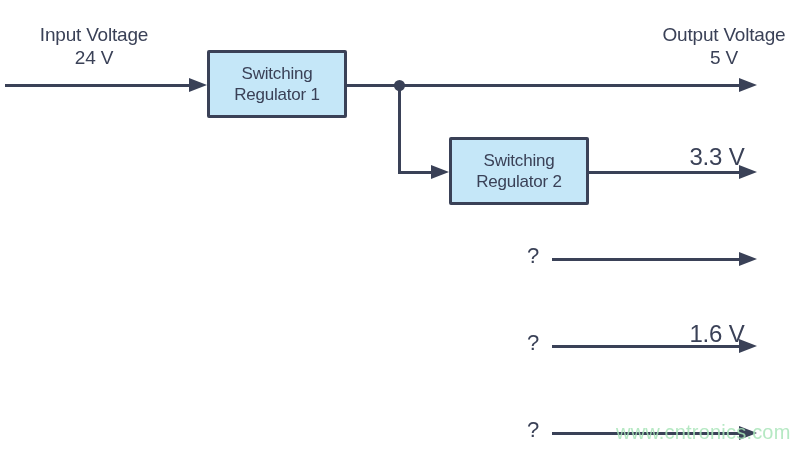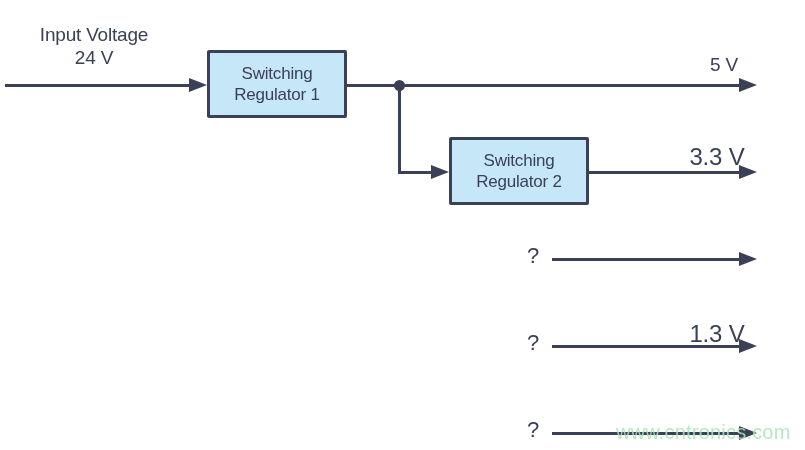--- a/index.html
+++ b/index.html
@@ -27,21 +27,21 @@
   .in-value{left:14px;top:47px;width:160px;}
   .in-line{left:5px;top:84px;width:184px;}
   .in-head{left:189px;top:78px;}
   .box1{left:207px;top:50px;}
 
   
   .out-line{left:347px;top:84px;width:392px;}
   .out-head{left:739px;top:78px;}
   .junction{left:394px;top:80px;}
   .out-title{left:648px;top:24px;width:152px;}
-  .out-value{left:648px;top:54px;width:152px;text-align:center;}
+  .out-value{left:648px;top:47px;width:152px;text-align:center;}
 
   
   .branch-v{left:398px;top:84px;height:89px;}
   .branch-h{left:398px;top:171px;width:33px;}
   .branch-head{left:431px;top:165px;}
   .box2{left:449px;top:137px;}
   .r2-line{left:589px;top:171px;width:150px;}
   .r2-head{left:739px;top:165px;}
   .v33{left:662px;top:143px;width:110px;}
 
@@ -74,20 +74,21 @@
   <div class="head in-head"></div>
 
   <div class="box box1">
     <span>Switching</span>
     <span>Regulator 1</span>
   </div>
 
   <div class="line h out-line"></div>
   <div class="head out-head"></div>
   <div class="dot junction"></div>
+  <div class="lbl f19 out-title">Output Voltage</div>
   <div class="lbl f19 out-value">5 V</div>
 
   <div class="line v branch-v"></div>
   <div class="line h branch-h"></div>
   <div class="head branch-head"></div>
 
   <div class="box box2">
     <span>Switching</span>
     <span>Regulator 2</span>
   </div>
@@ -96,21 +97,21 @@
   <div class="head r2-head"></div>
   <div class="lbl f18 v33">3.3 V</div>
 
   <div class="qmark q1">?</div>
   <div class="line h q1-line"></div>
   <div class="head q1-head"></div>
 
   <div class="qmark q2">?</div>
   <div class="line h q2-line"></div>
   <div class="head q2-head"></div>
-  <div class="lbl f18 v12">1.3 V</div>
+  <div class="lbl f18 v12">1.6 V</div>
 
   <div class="qmark q3">?</div>
   <div class="line h q3-line"></div>
   <div class="head q3-head"></div>
 
   <div class="watermark">www.cntronics.com</div>
 
 </div>
 
 </body></html>

